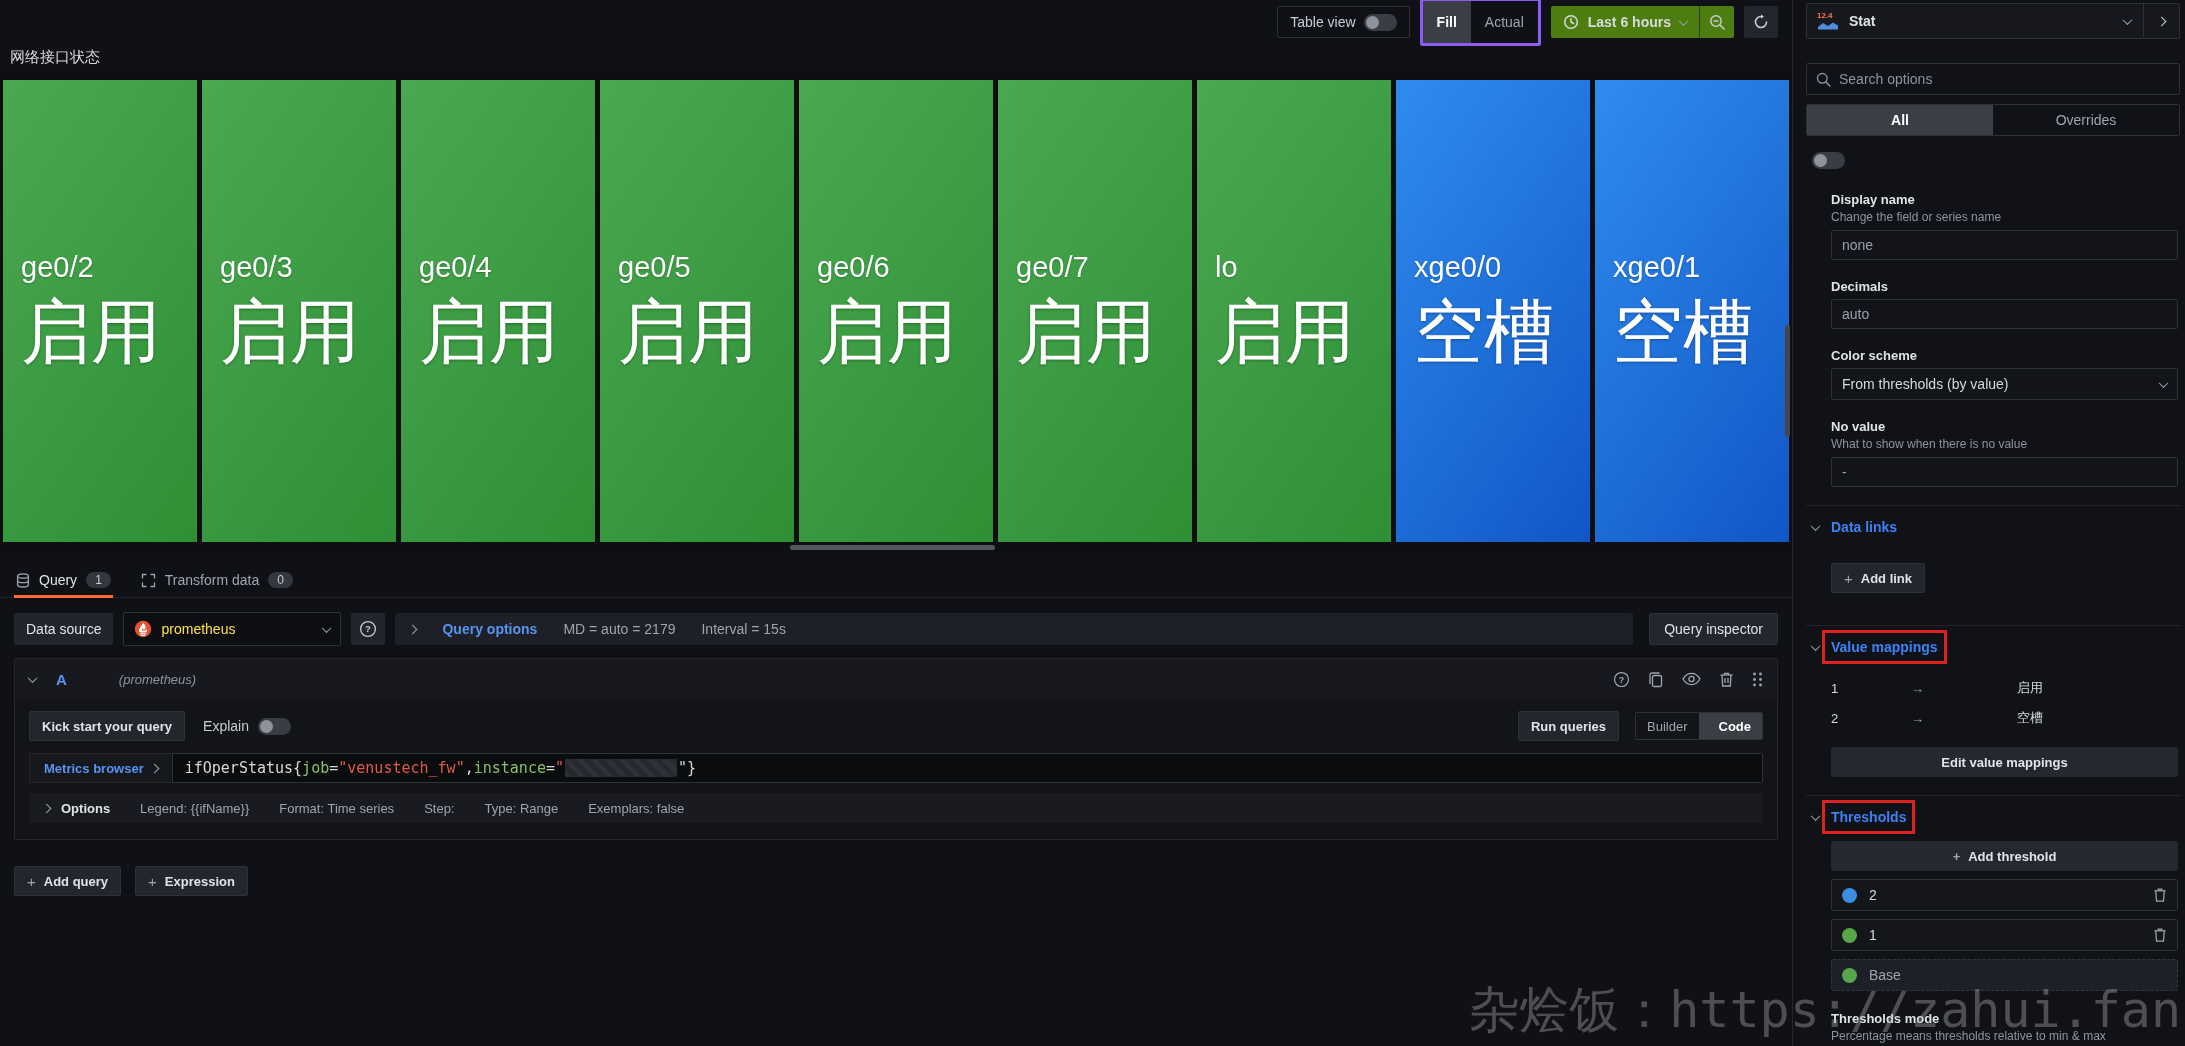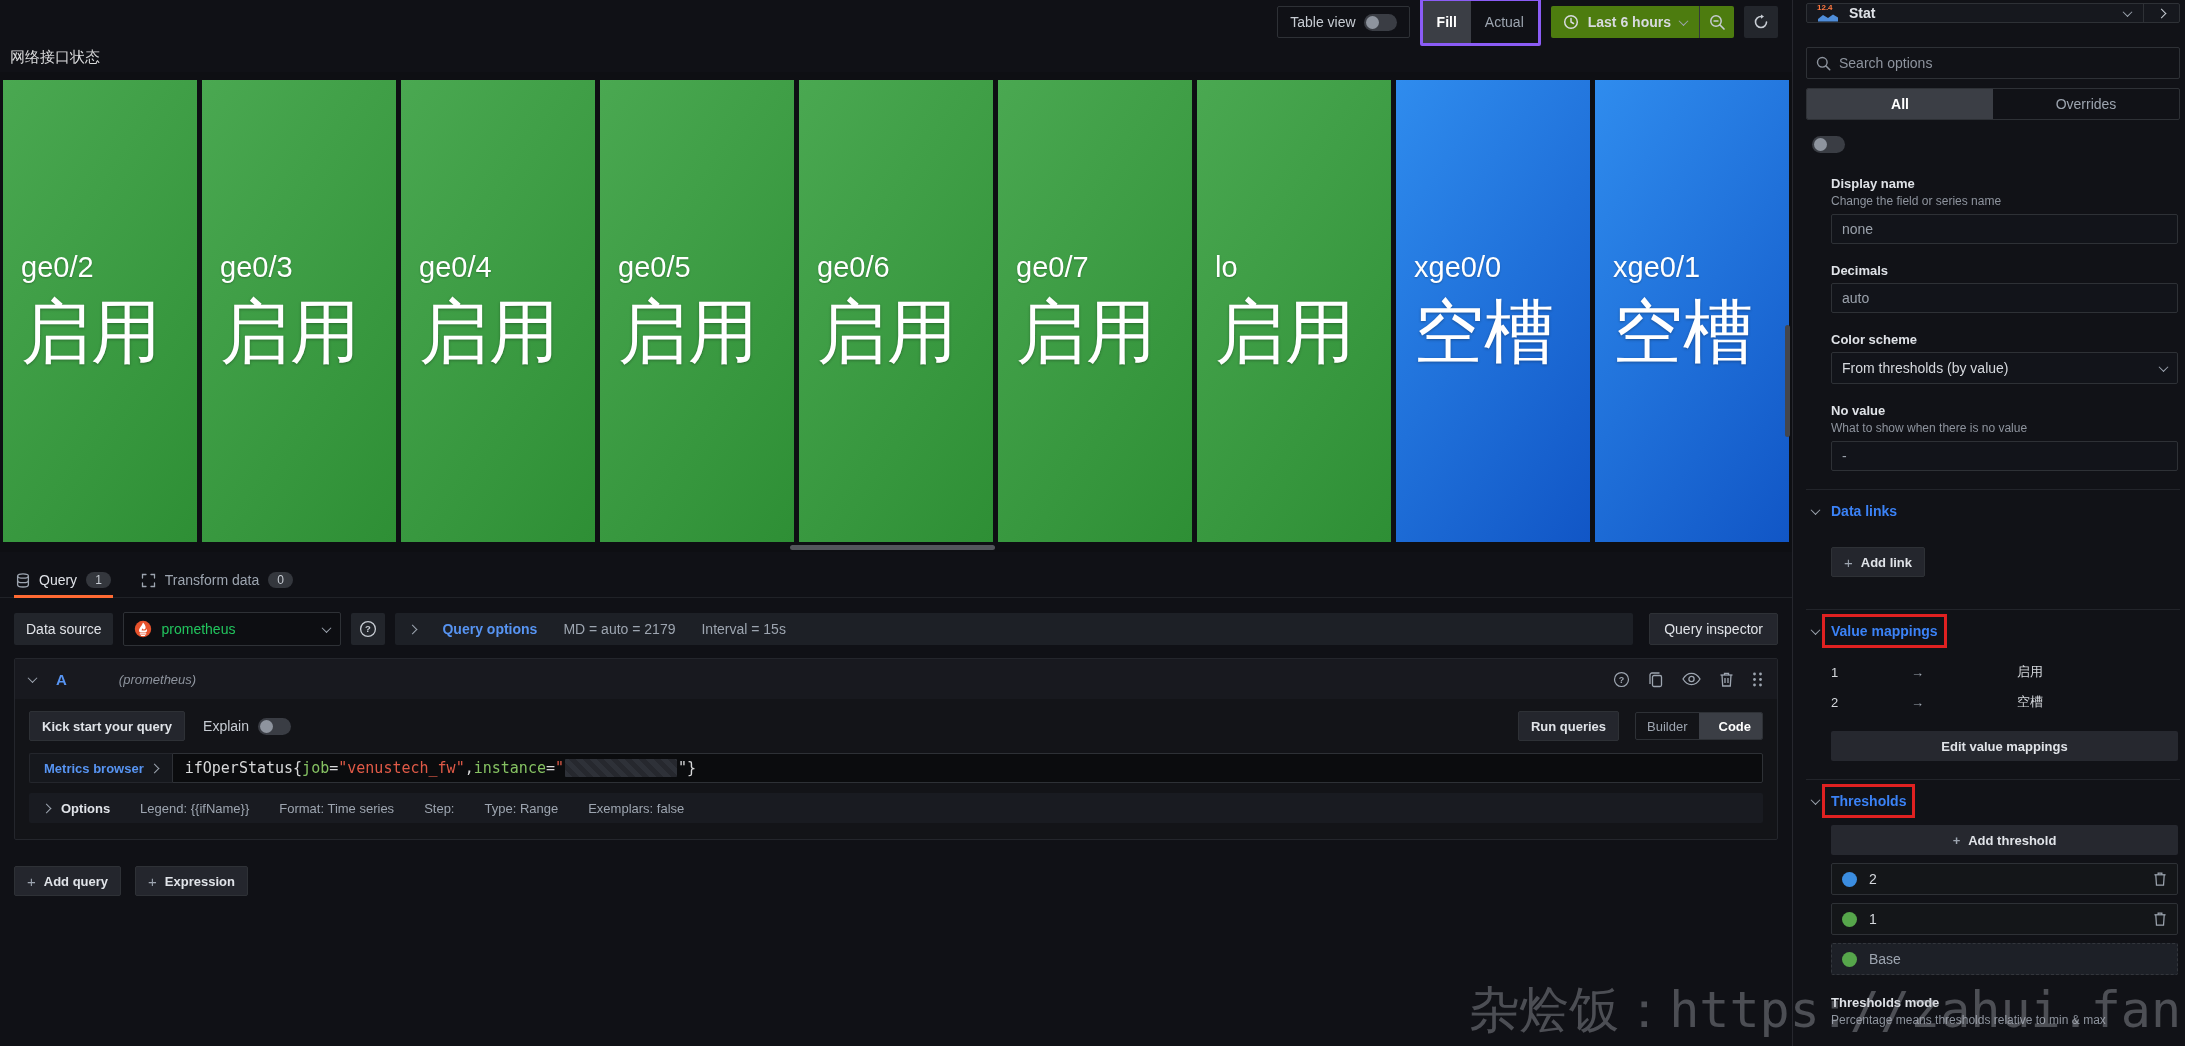--- a/index.html
+++ b/index.html
@@ -41,21 +41,21 @@
   .tabbar { display:flex; align-items:flex-end; gap:26px; padding:0 14px; margin-top:14px; border-bottom:1px solid #202227; }
   .tab { display:flex; align-items:center; gap:9px; padding:6px 2px 9px; position:relative; font-size:14px; font-weight:500; color:#9da5b0; cursor:pointer; }
   .tab.active { color:#e0e3e8; }
   .tab.active::after { content:""; position:absolute; left:0; right:0; bottom:-1px; height:3px; background:var(--accent-orange); }
   .badge { background:#34373d; color:#c7ccd3; border-radius:10px; padding:1px 9px; font-size:12px; font-weight:500; }
   .tab-icon { color:#9da5b0; display:flex; }
 
   
   .ds-row { display:flex; align-items:center; gap:10px; padding:14px 14px 8px; }
   .chip { background:#22252b; height:32px; padding:0 12px; display:flex; align-items:center; font-size:14px; font-weight:500; color:#e0e3e8; border-radius:2px; }
-  .ds-select { display:flex; align-items:center; gap:9px; width:218px; height:32px; background:#0d0e12; border:1px solid #2e3136; border-radius:2px; padding:16px 10px; font-size:14px; color:#22c55e; }
+  .ds-select { display:flex; align-items:center; gap:9px; width:218px; height:32px; background:#0d0e12; border:1px solid #2e3136; border-radius:2px; padding:16px 10px; font-size:14px; color:#fde047; }
   .ds-select .chev { margin-left:auto; }
   .help-btn { width:34px; height:32px; background:#22252b; border-radius:2px; display:flex; align-items:center; justify-content:center; }
   .qopts-bar { flex:1; height:32px; background:#1d2026; border-radius:2px; display:flex; align-items:center; gap:26px; padding:0 14px; font-size:14px; }
   .qopts-bar .link { color:var(--link-blue); font-weight:600; }
   .qopts-bar .dim { color:#9da5b0; }
   .inspector-btn { height:32px; background:#24262d; border:1px solid #2e3136; border-radius:2px; display:flex; align-items:center; padding:0 14px; font-size:14px; font-weight:500; color:#e0e3e8; margin-left:6px; }
 
   
   .qcard { margin:4px 14px 0; border:1px solid #24262c; border-radius:2px; background:#131418; }
   .qcard-header { display:flex; align-items:center; height:40px; padding:0 14px; background:#18191f; }
@@ -81,21 +81,21 @@
 
   .opts-row { margin-top:10px; background:#191b21; border-radius:2px; height:30px; display:flex; align-items:center; gap:30px; padding:0 14px; font-size:13px; color:#9da5b0; }
   .opts-row .opts-title { color:#e0e3e8; font-weight:600; }
   .opts-head { display:flex; align-items:center; gap:11px; }
 
   .bottom-btns { display:flex; gap:14px; margin:26px 14px 0; }
   .btn .plus { color:#9da5b0; font-weight:400; font-size:15px; }
 
   
   .sidebar { width:393px; border-left:1px solid #26272e; background:#111217; position:relative; padding:3px 5px 0 13px; }
-  .viz-picker { height:20px; border:1px solid #2e3136; background:#16181e; border-radius:2px; display:flex; align-items:center; }
+  .viz-picker { height:36px; border:1px solid #2e3136; background:#16181e; border-radius:2px; display:flex; align-items:center; }
   .viz-main { flex:1; display:flex; align-items:center; gap:10px; padding:0 10px; }
   .viz-name { font-size:14px; font-weight:700; color:#e0e3e8; }
   .viz-chev { padding:0 12px; color:#9da5b0; display:flex; }
   .viz-next { width:36px; height:100%; border-left:1px solid #2e3136; display:flex; align-items:center; justify-content:center; color:#c7ccd3; }
   .stat-icon { display:flex; flex-direction:column; align-items:flex-start; line-height:1; }
   .stat-icon .num { color:#ff7941; font-size:8px; font-weight:700; letter-spacing:0; }
 
   .search-box { margin-top:24px; height:32px; border:1px solid #2e3136; border-radius:2px; display:flex; align-items:center; gap:8px; padding:0 9px; color:#8e949e; }
   .search-box input { background:transparent; border:none; outline:none; color:#7dd3fc; font-size:14px; font-family:inherit; flex:1; }
   .search-box input::placeholder { color:#8e949e; }

